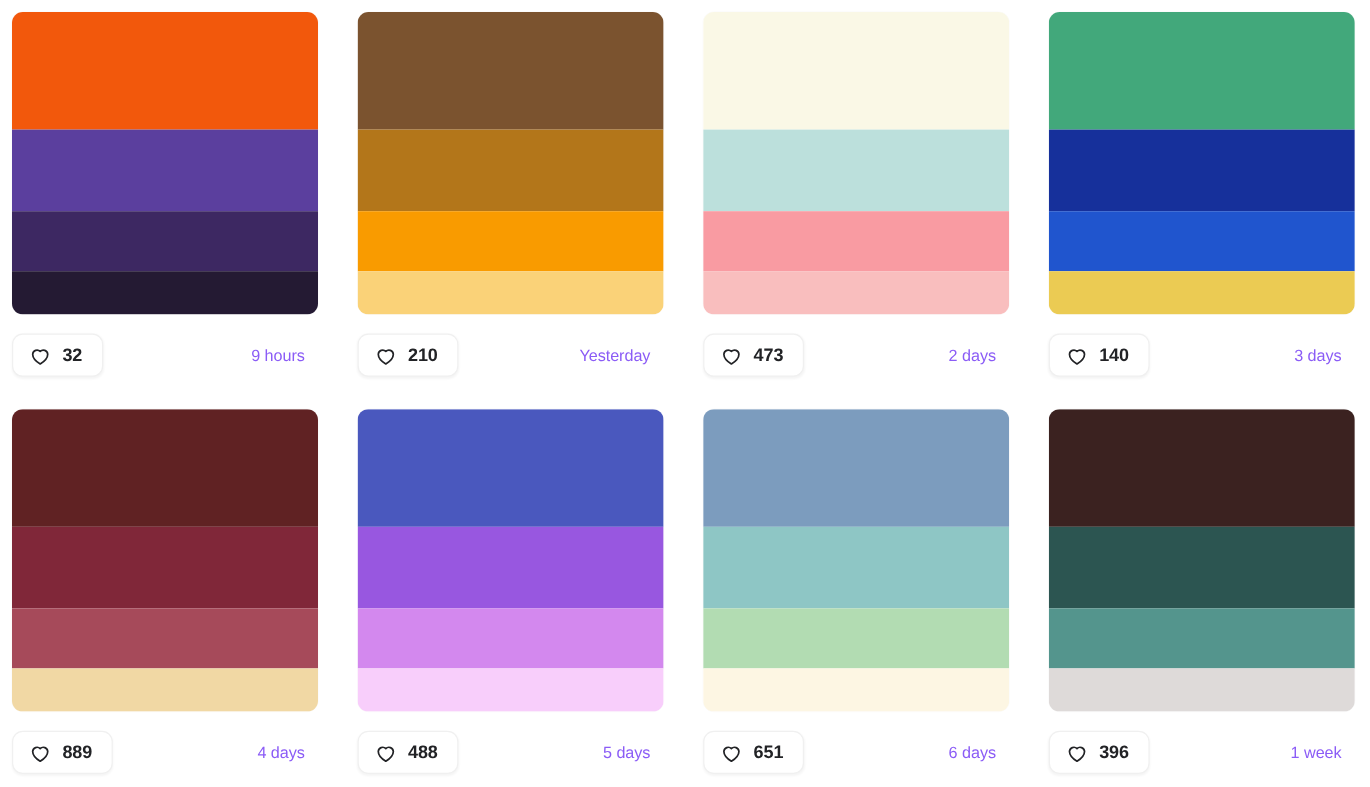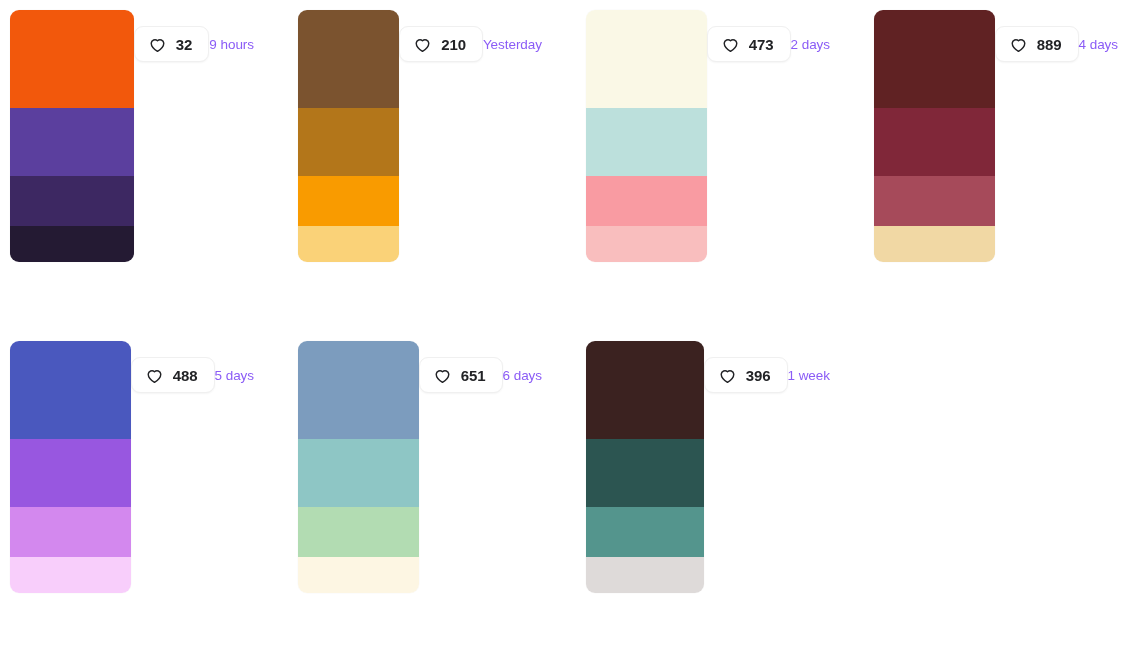--- a/index.html
+++ b/index.html
@@ -18,21 +18,21 @@
     display: grid;
     grid-template-columns: repeat(4, 255px);
     grid-auto-rows: 331px;
     column-gap: 33px;
     row-gap: 0px;
   }
   .palette-card {
     width: 246px;
     height: 320px;
     display: flex;
-    flex-direction: row;
+    flex-direction: column;
     cursor: pointer;
   }
   .swatches {
     width: 255px;
     height: 252px;
     border-radius: 9px;
     overflow: hidden;
     display: flex;
     flex-direction: column;
     box-shadow: 0 0 0 0.5px rgba(0,0,0,0.025);
@@ -134,20 +134,37 @@
           <svg class="heart-icon" viewBox="0 0 20 20">
             <path d="M10 17.2s-6.6-4.1-6.6-8.6A3.9 3.9 0 0 1 10 6.1a3.9 3.9 0 0 1 6.6 2.5c0 4.5-6.6 8.6-6.6 8.6z" fill="none" stroke="#222326" stroke-width="1.5" stroke-linecap="round" stroke-linejoin="round"></path>
           </svg>
           <span class="like-count">473</span>
         </div>
         <span class="time-label">2 days</span>
       </div>
     </div>
     <div class="palette-card">
       <div class="swatches">
+        <div class="swatch s0" style="background-color: rgb(66, 168, 123);"></div>
+        <div class="swatch s1" style="background-color: rgb(22, 48, 155);"></div>
+        <div class="swatch s2" style="background-color: rgb(32, 85, 206);"></div>
+        <div class="swatch s3" style="background-color: rgb(235, 203, 83);"></div>
+      </div>
+      <div class="card-footer">
+        <div class="like-button">
+          <svg class="heart-icon" viewBox="0 0 20 20">
+            <path d="M10 17.2s-6.6-4.1-6.6-8.6A3.9 3.9 0 0 1 10 6.1a3.9 3.9 0 0 1 6.6 2.5c0 4.5-6.6 8.6-6.6 8.6z" fill="none" stroke="#222326" stroke-width="1.5" stroke-linecap="round" stroke-linejoin="round"></path>
+          </svg>
+          <span class="like-count">140</span>
+        </div>
+        <span class="time-label">3 days</span>
+      </div>
+    </div>
+    <div class="palette-card">
+      <div class="swatches">
         <div class="swatch s0" style="background-color: rgb(96, 34, 35);"></div>
         <div class="swatch s1" style="background-color: rgb(128, 39, 57);"></div>
         <div class="swatch s2" style="background-color: rgb(166, 74, 90);"></div>
         <div class="swatch s3" style="background-color: rgb(241, 216, 164);"></div>
       </div>
       <div class="card-footer">
         <div class="like-button">
           <svg class="heart-icon" viewBox="0 0 20 20">
             <path d="M10 17.2s-6.6-4.1-6.6-8.6A3.9 3.9 0 0 1 10 6.1a3.9 3.9 0 0 1 6.6 2.5c0 4.5-6.6 8.6-6.6 8.6z" fill="none" stroke="#222326" stroke-width="1.5" stroke-linecap="round" stroke-linejoin="round"></path>
           </svg>

